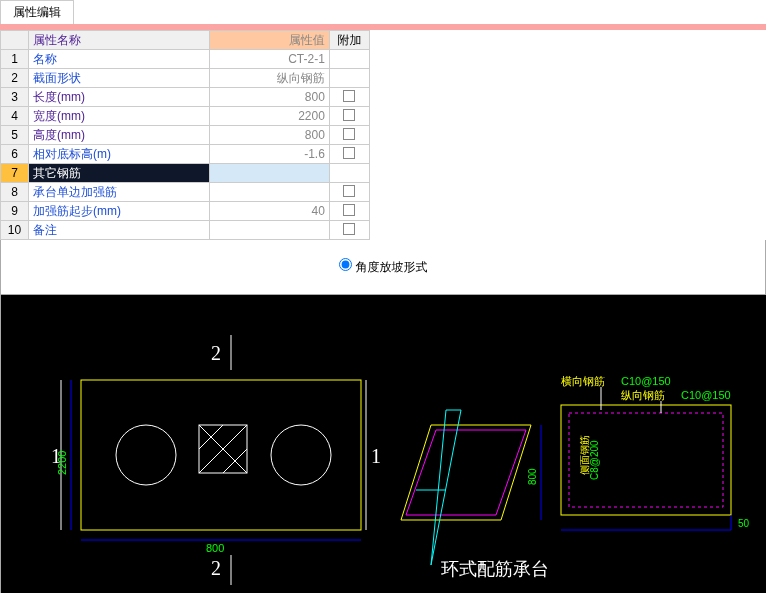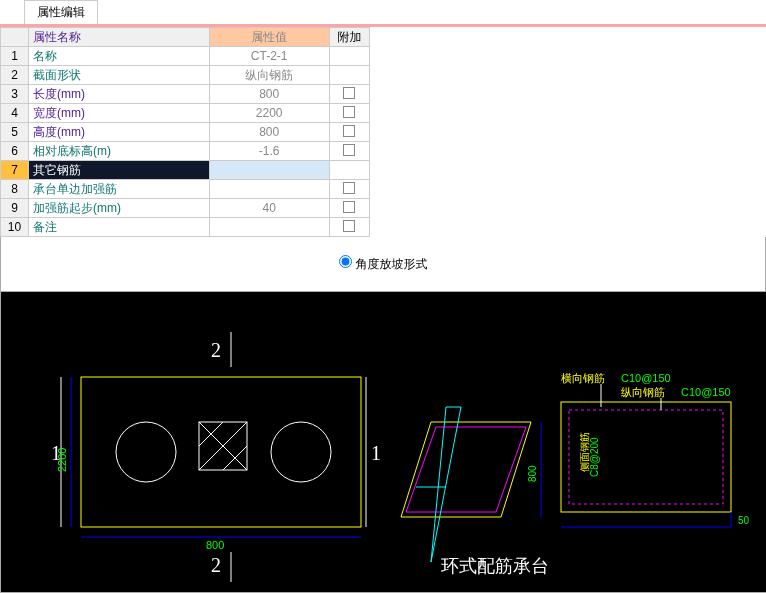--- a/index.html
+++ b/index.html
@@ -1,27 +1,27 @@
 <!DOCTYPE html>
 <html><head>
 <meta charset="utf-8">
 <style>
 * { box-sizing: border-box; margin: 0; padding: 0; }
 body { font-family: "Microsoft YaHei", SimSun, sans-serif; font-size: 12px; background: #fff; width: 766px; }
-.tabs { border-bottom: 3px solid #fca5a5; display: flex; padding-left: 24px; }
+.tabs { border-bottom: 6px solid #fca5a5; display: flex; }
 .tab { padding: 3px 12px; border: 1px solid #ccc; border-bottom: none; background: #fff; }
 .grid { border-collapse: collapse; width: 370px; }
 .grid th, .grid td { border: 1px solid #ccc; height: 19px; padding: 0 4px; }
 .grid th { background: #f0f0f0; font-weight: normal; text-align: center; }
 .grid .rownum { background: #f0f0f0; text-align: center; width: 28px; color: #000; }
 .grid th.val { background: #ffc8a0; }
 .grid .col-name { width: 180px; text-align: left; color: #4c1d95; }
-.grid .col-val { width: 120px; text-align: center; color: #888; }
+.grid .col-val { width: 120px; text-align: right; color: #888; }
 .grid .col-add { width: 40px; text-align: center; }
-.grid .link { color: #0f766e; }
+.grid .link { color: #1d4ed8; }
 .grid tr.selected .rownum { background: #ffc040; }
 .grid tr.selected .col-name { background: #0f172a; color: #fff; }
 .grid tr.selected .col-val { background: #d4e8f8; }
 .chk { display:inline-block; width:12px; height:12px; border:1px solid #888; }
 .panel-title { background: #d8e0ec; padding: 4px 8px; border-top: 1px solid #aaa; }
 .radio-bar { background: #fff; border-bottom: 1px solid #aaa; padding: 18px; display: flex; }
 .radio-bar label { flex: 1; text-align: center; }
 .radio-bar input { margin-right: 4px; }
 .diagram { background: #000; width: 766px; height: 300px; overflow: hidden; }
 .canvas-wrap { border-left:1px solid #aaa; border-right:1px solid #aaa; border-bottom:1px solid #aaa; }

